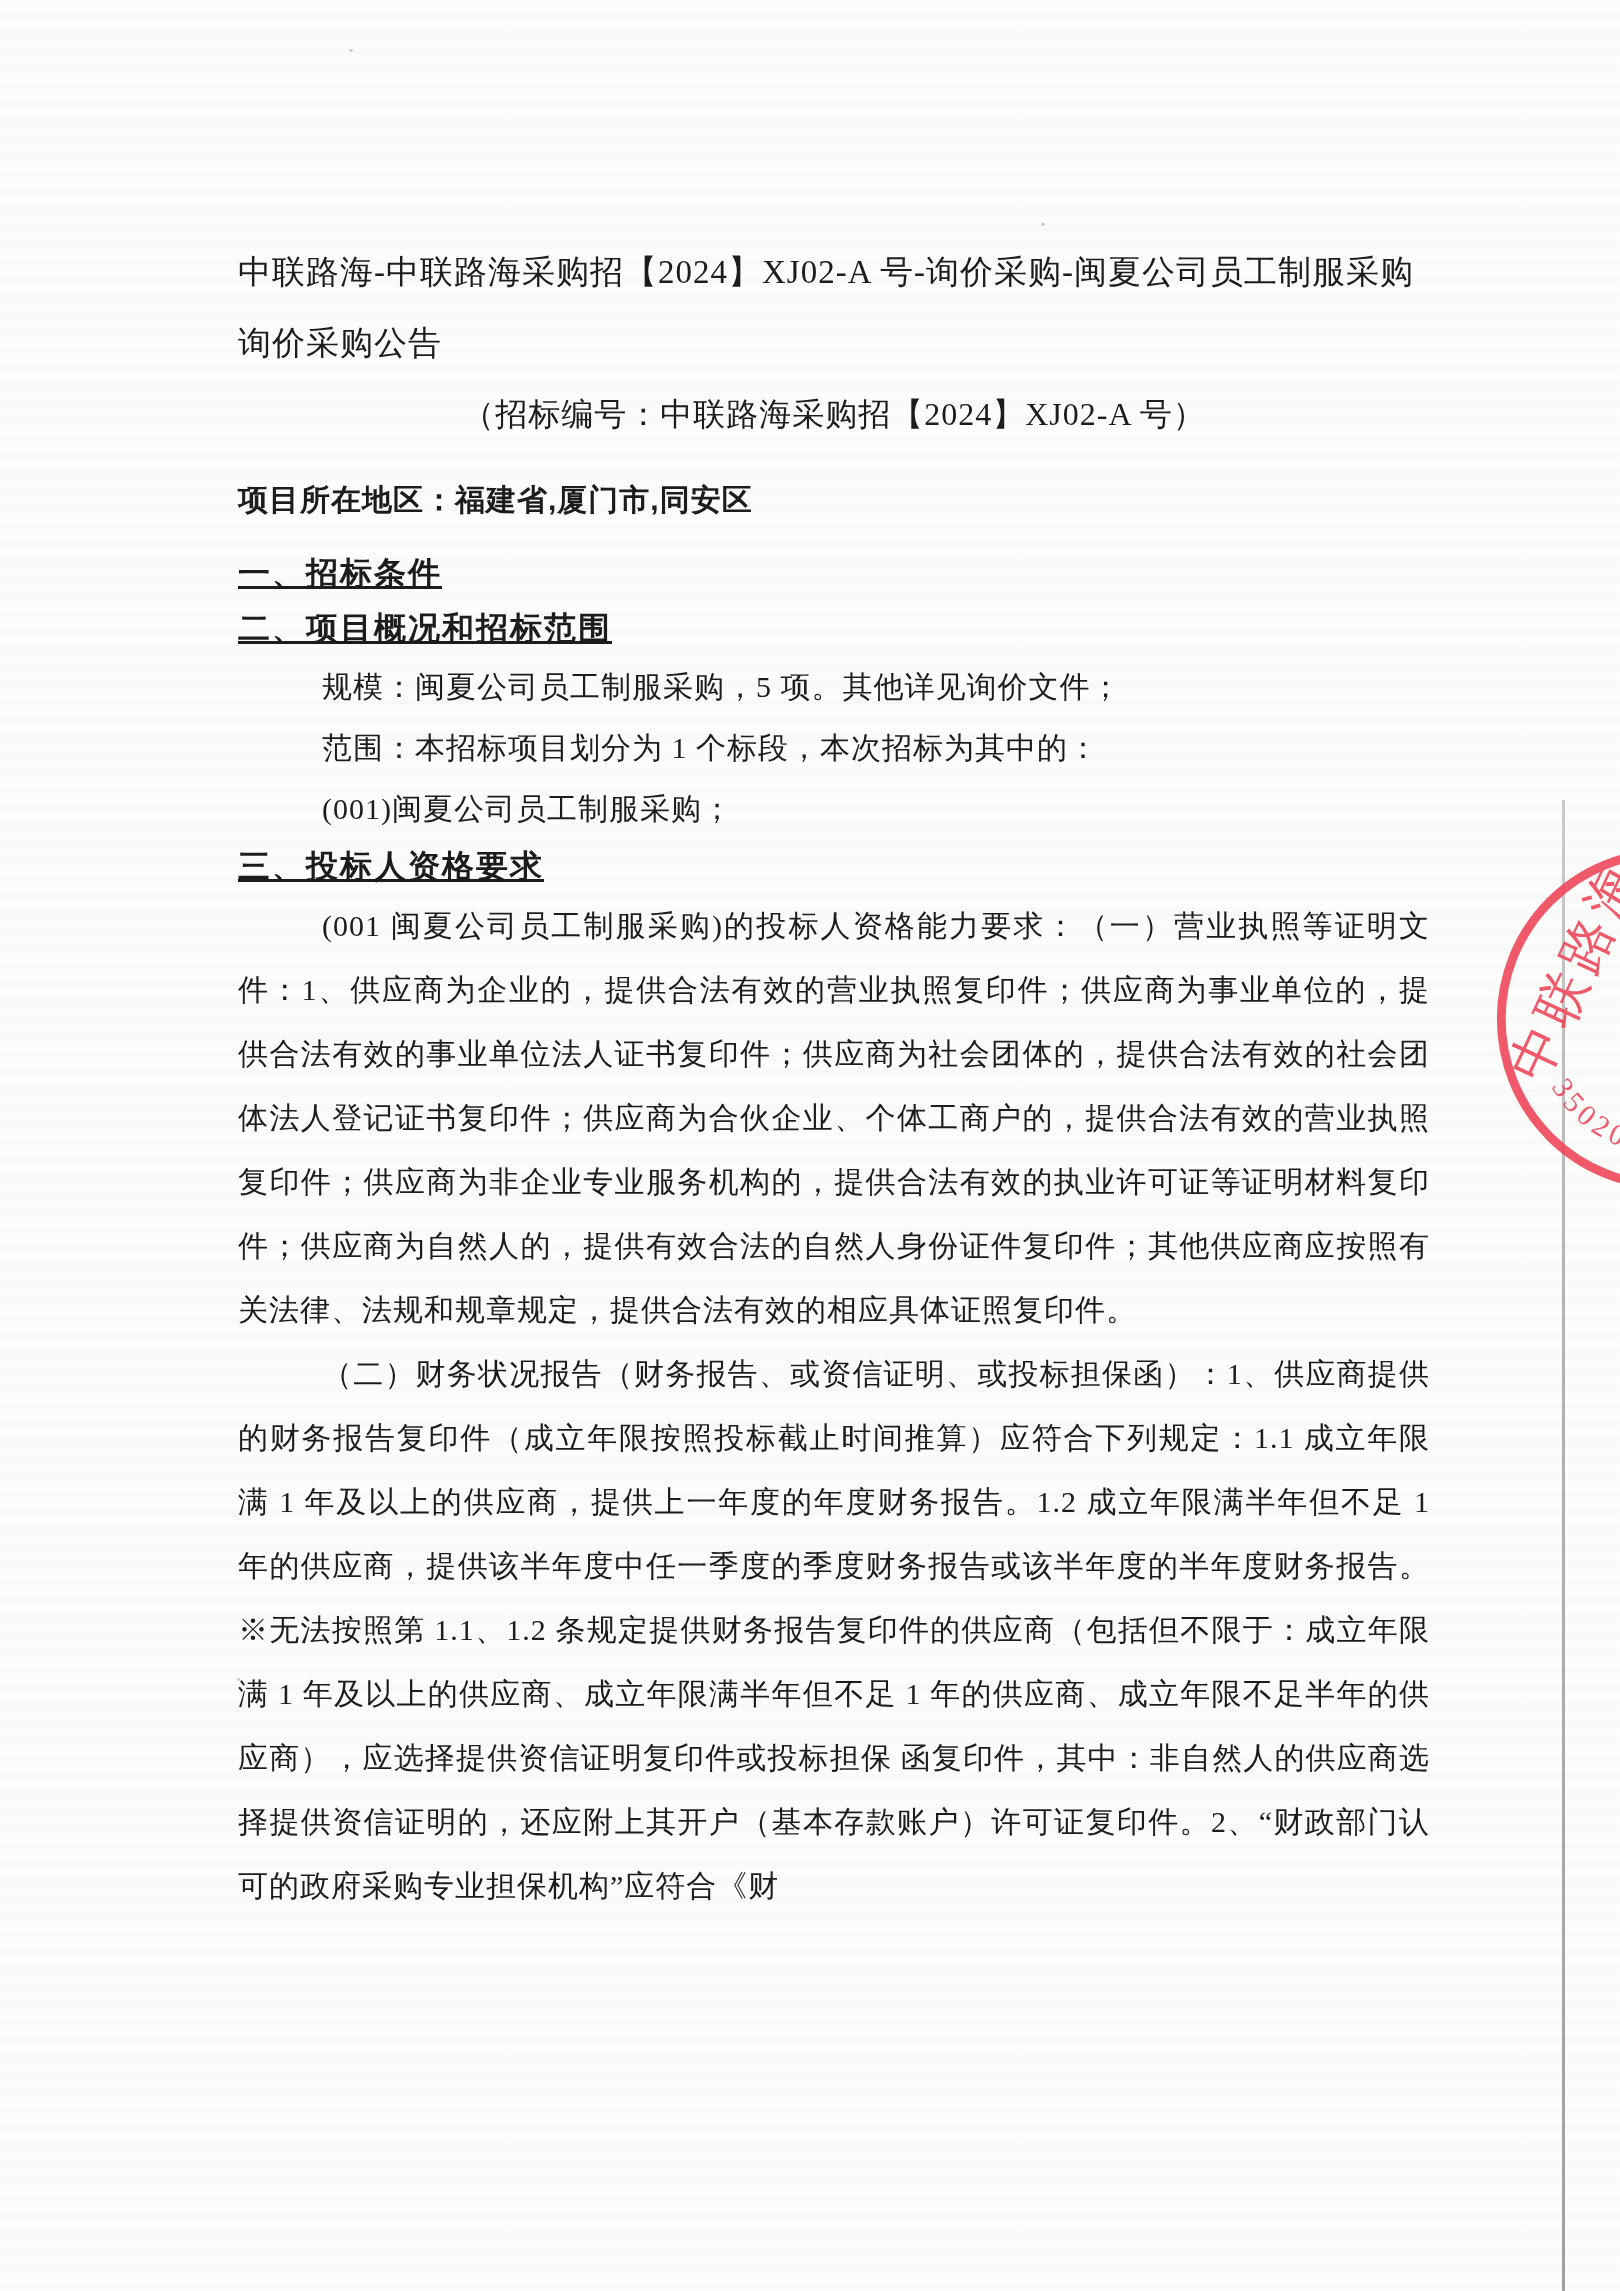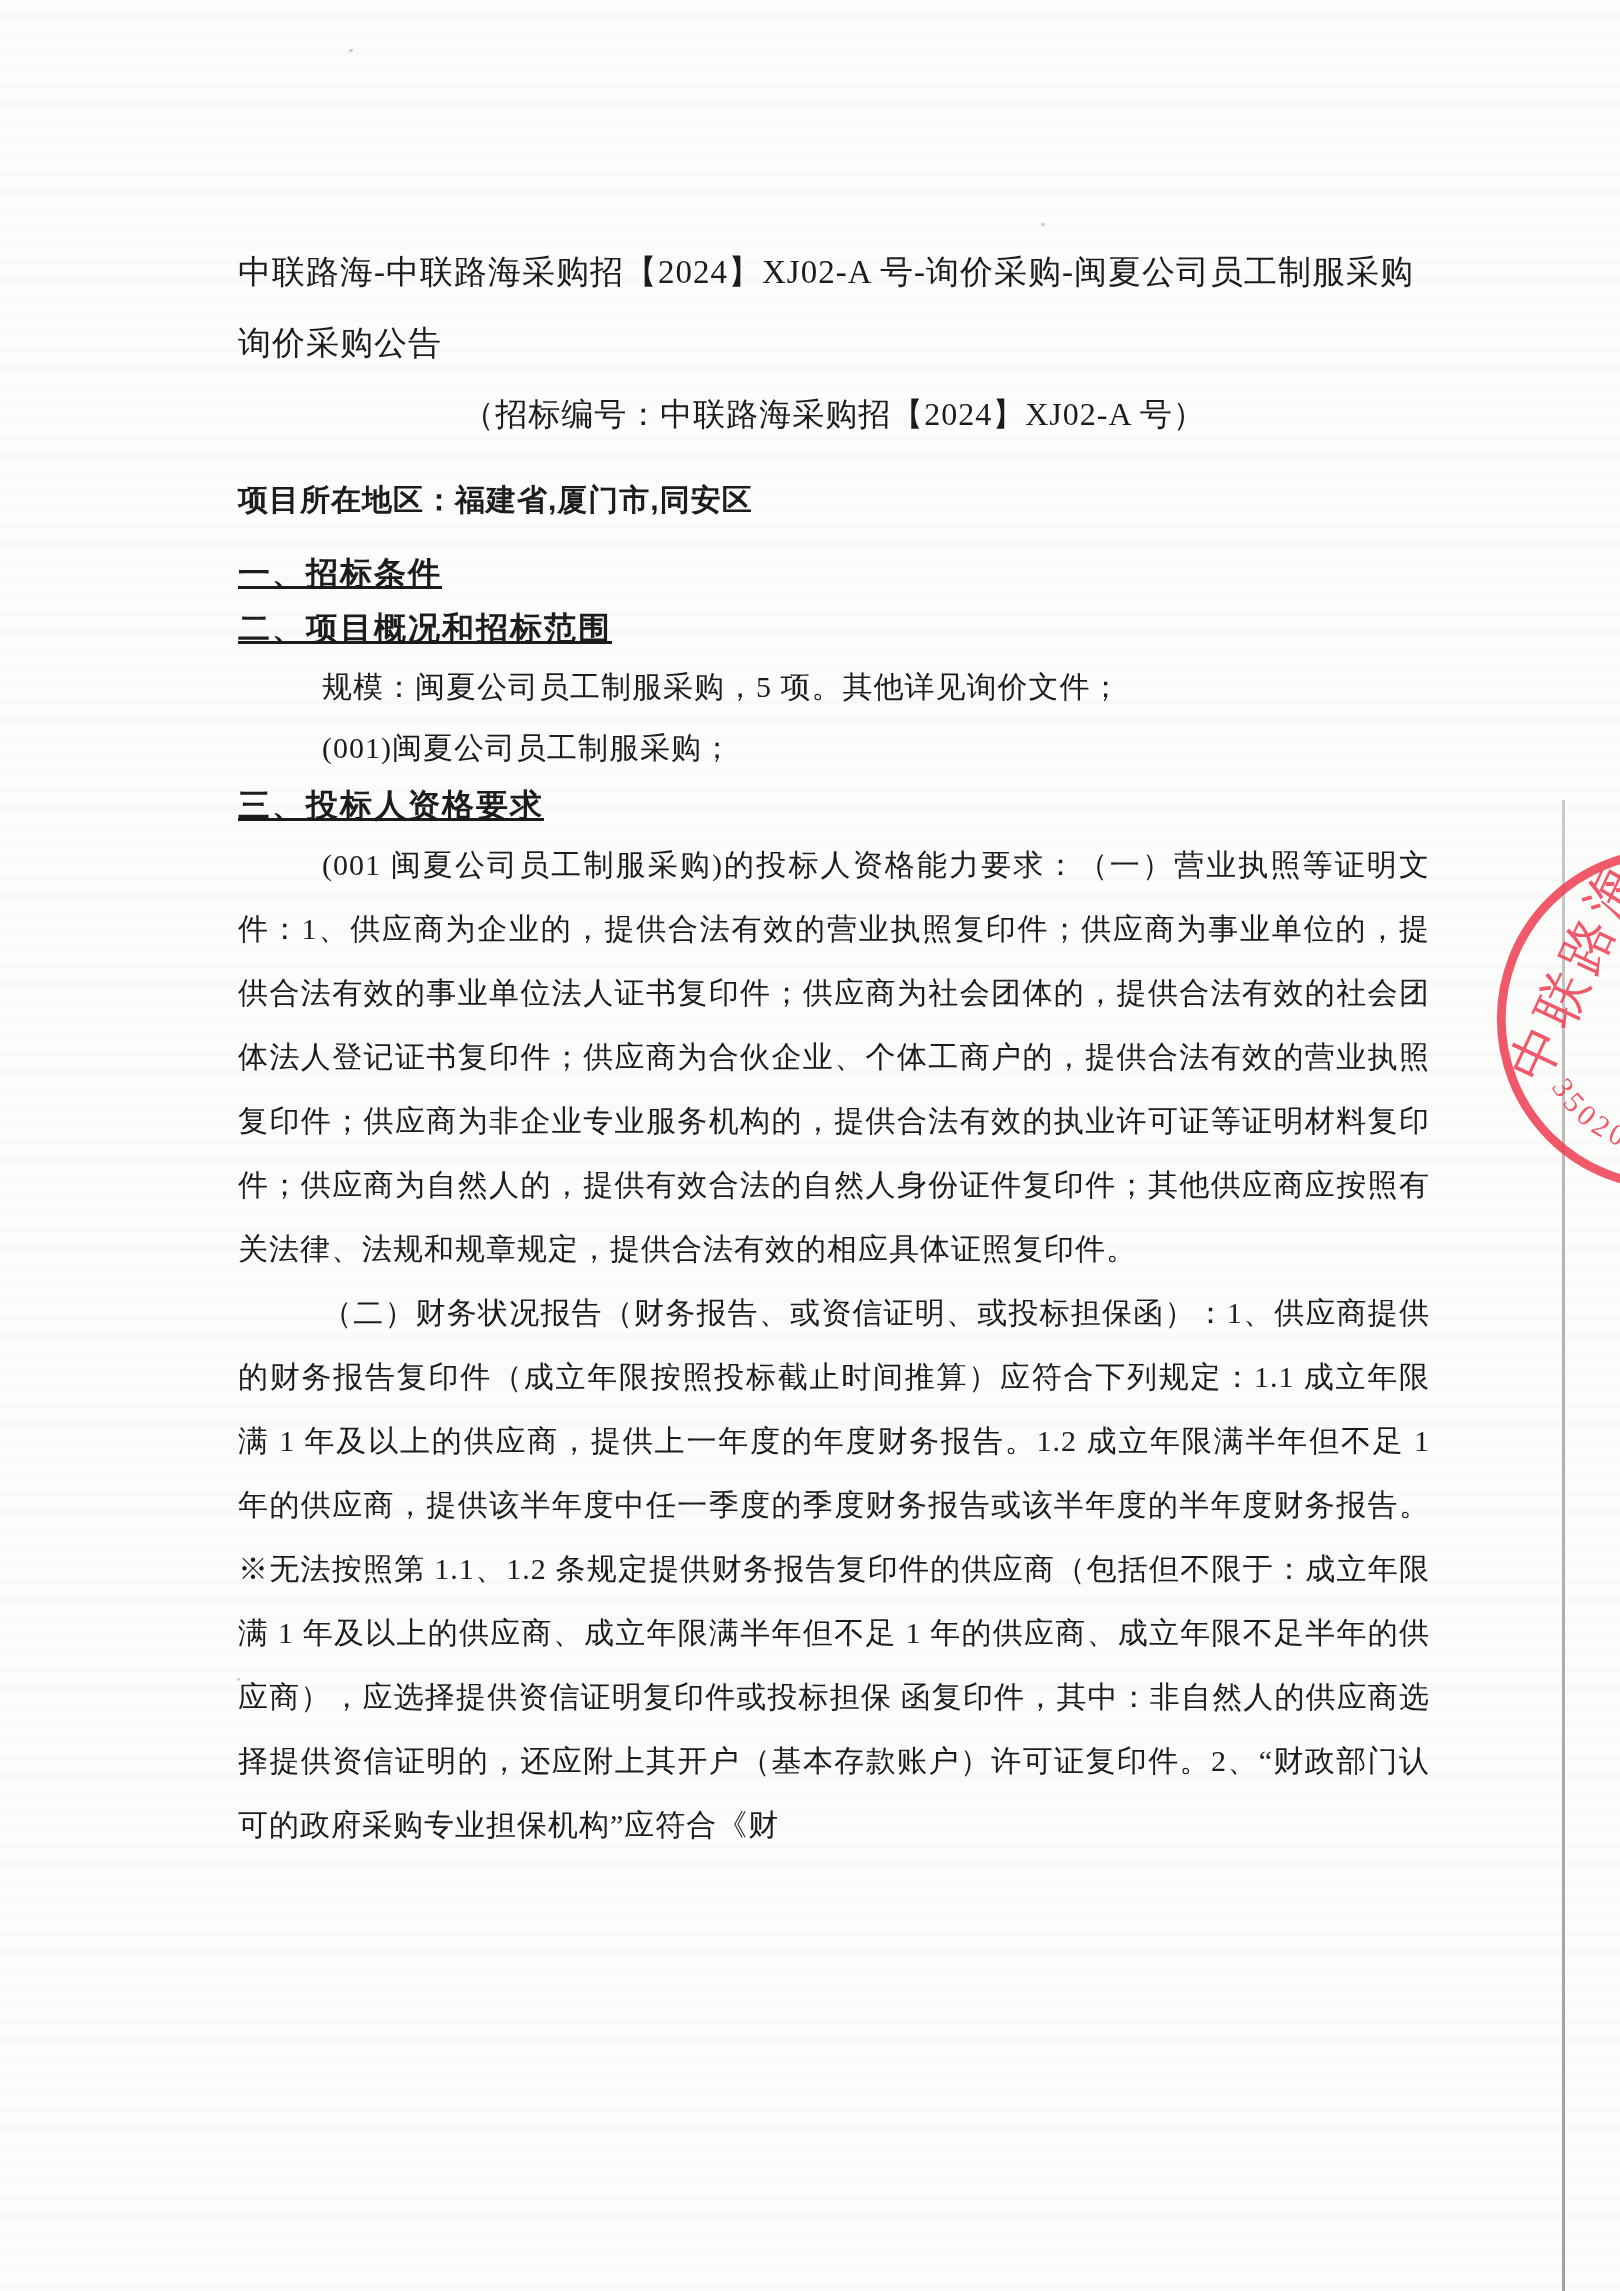--- a/index.html
+++ b/index.html
@@ -95,20 +95,21 @@
 
     <div class="location">项目所在地区：福建省,厦门市,同安区</div>
 
     <h2 class="sec">一、招标条件</h2>
 
 
     <h2 class="sec tight">二、项目概况和招标范围</h2>
 
     <p class="line">规模：闽夏公司员工制服采购，5 项。其他详见询价文件；</p>
 
+    <p class="line">范围：本招标项目划分为 1 个标段，本次招标为其中的：</p>
 
     <p class="line">(001)闽夏公司员工制服采购；</p>
 
     <h2 class="sec tight">三、投标人资格要求</h2>
 
     <p class="body">(001 闽夏公司员工制服采购)的投标人资格能力要求：（一）营业执照等证明文件：1、供应商为企业的，提供合法有效的营业执照复印件；供应商为事业单位的，提供合法有效的事业单位法人证书复印件；供应商为社会团体的，提供合法有效的社会团体法人登记证书复印件；供应商为合伙企业、个体工商户的，提供合法有效的营业执照复印件；供应商为非企业专业服务机构的，提供合法有效的执业许可证等证明材料复印件；供应商为自然人的，提供有效合法的自然人身份证件复印件；其他供应商应按照有关法律、法规和规章规定，提供合法有效的相应具体证照复印件。</p>
 
     <p class="body">（二）财务状况报告（财务报告、或资信证明、或投标担保函）：1、供应商提供的财务报告复印件（成立年限按照投标截止时间推算）应符合下列规定：1.1 成立年限满 1 年及以上的供应商，提供上一年度的年度财务报告。1.2 成立年限满半年但不足 1 年的供应商，提供该半年度中任一季度的季度财务报告或该半年度的半年度财务报告。※无法按照第 1.1、1.2 条规定提供财务报告复印件的供应商（包括但不限于：成立年限满 1 年及以上的供应商、成立年限满半年但不足 1 年的供应商、成立年限不足半年的供应商），应选择提供资信证明复印件或投标担保 函复印件，其中：非自然人的供应商选择提供资信证明的，还应附上其开户（基本存款账户）许可证复印件。2、“财政部门认可的政府采购专业担保机构”应符合《财</p>
 
   </div>

